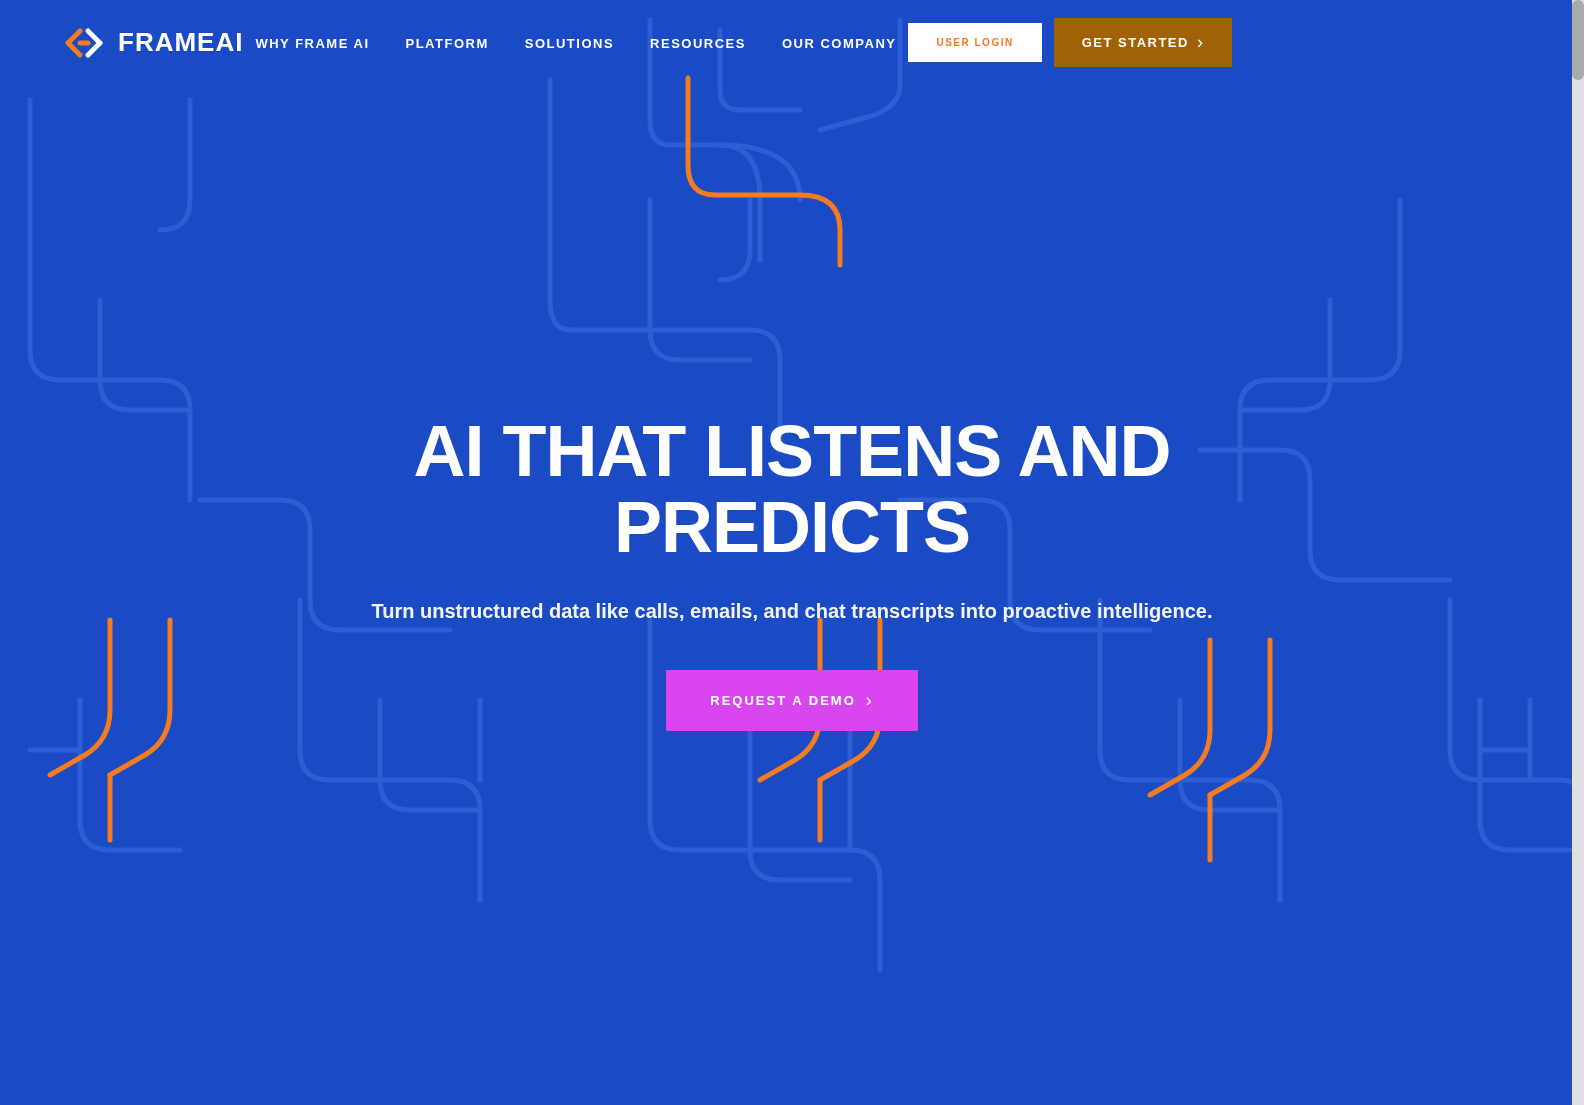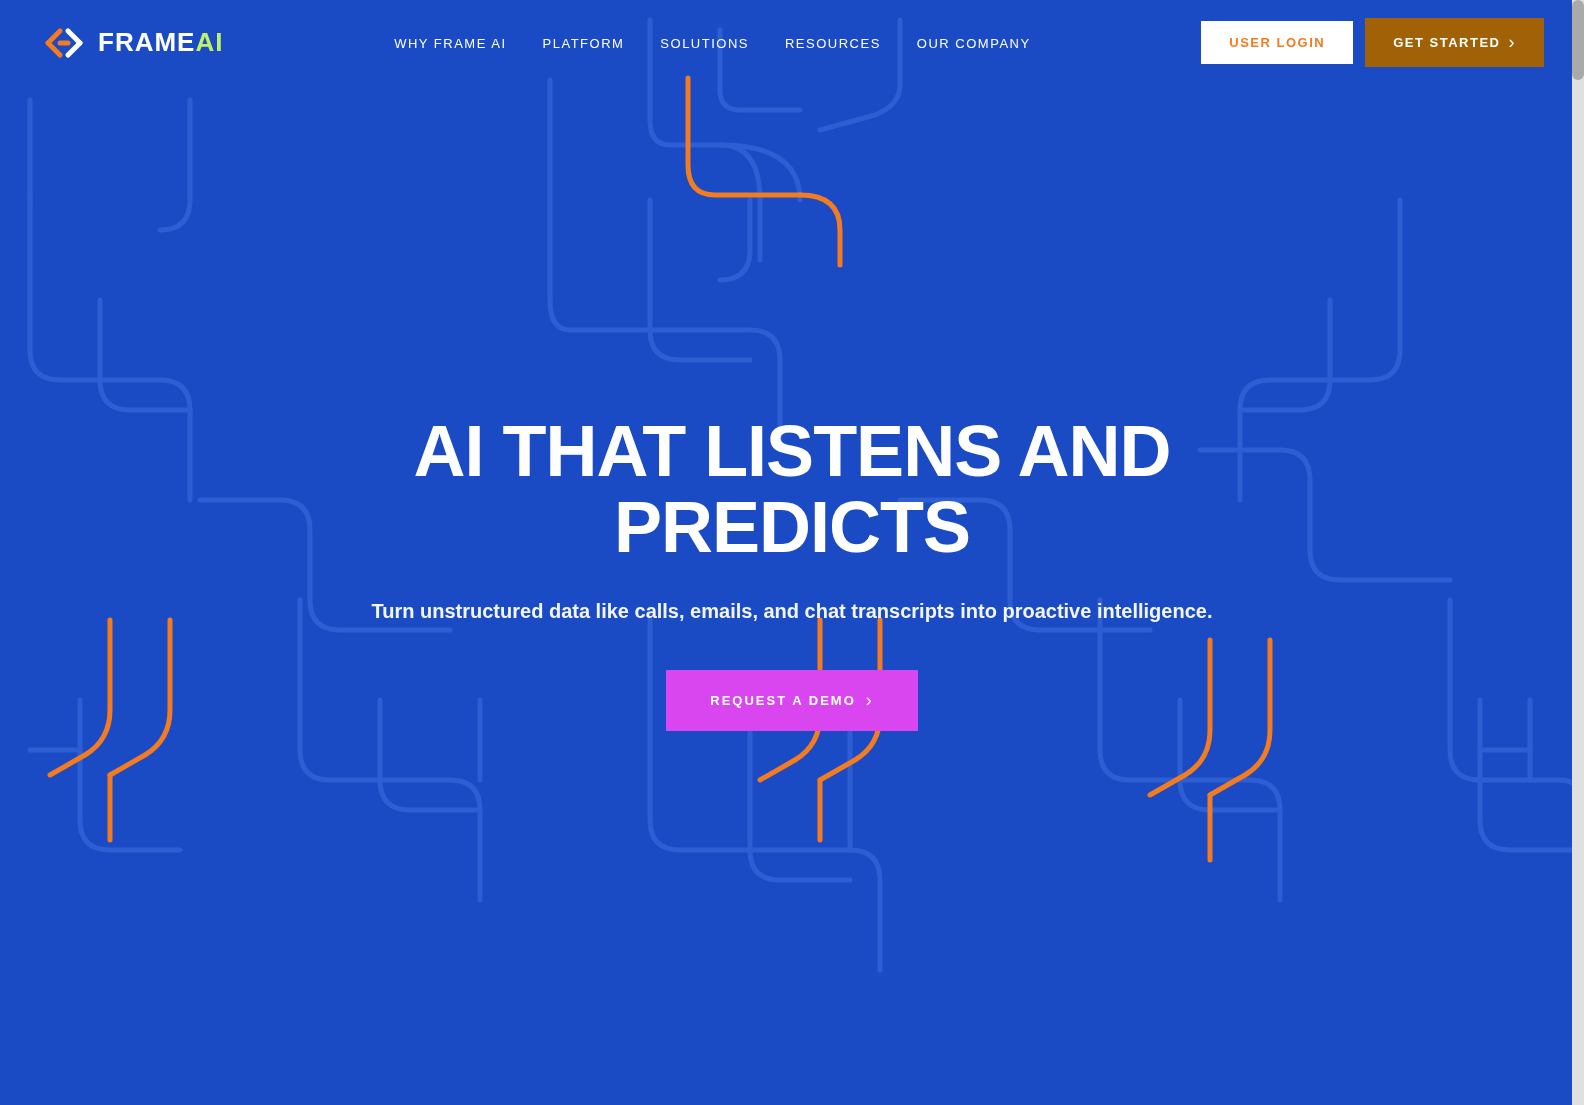--- a/index.html
+++ b/index.html
@@ -17,22 +17,21 @@
 
     
     .navbar {
       position: absolute;
       top: 0;
       left: 0;
       width: 100%;
       z-index: 10;
       display: flex;
       align-items: center;
-      justify-content: space-between;
-      padding: 18px 40px;
+      padding: 18px 60px;
       background: transparent;
       gap: 12px;
     }
 
     .logo {
       display: flex;
       align-items: center;
       gap: 10px;
       text-decoration: none;
       cursor: pointer;
@@ -50,54 +49,54 @@
     }
 
     .logo-frame {
       color: #ffffff;
       font-size: 26px;
       font-weight: 700;
       letter-spacing: 1px;
     }
 
     .logo-ai {
-      color: #bef264;
+      color: #ffffff;
       font-size: 26px;
       font-weight: 700;
       letter-spacing: 1px;
     }
 
     .nav-links {
       display: flex;
       align-items: center;
       gap: 36px;
       list-style: none;
     }
 
     .nav-links li a {
       color: #ffffff;
       text-decoration: none;
       font-size: 13px;
-      font-weight: 400;
+      font-weight: 700;
       letter-spacing: 1.5px;
       text-transform: uppercase;
     }
 
     .nav-actions {
       display: flex;
       gap: 12px;
       align-items: center;
     }
 
     .btn-login {
       background: #ffffff;
       color: #f47b20;
       border: none;
       padding: 14px 28px;
-      font-size: 13px;
+      font-size: 10px;
       font-weight: 700;
       letter-spacing: 1.5px;
       text-transform: uppercase;
       cursor: pointer;
     }
 
     .btn-get-started {
       background: #a16207;
       color: #ffffff;
       border: none;

